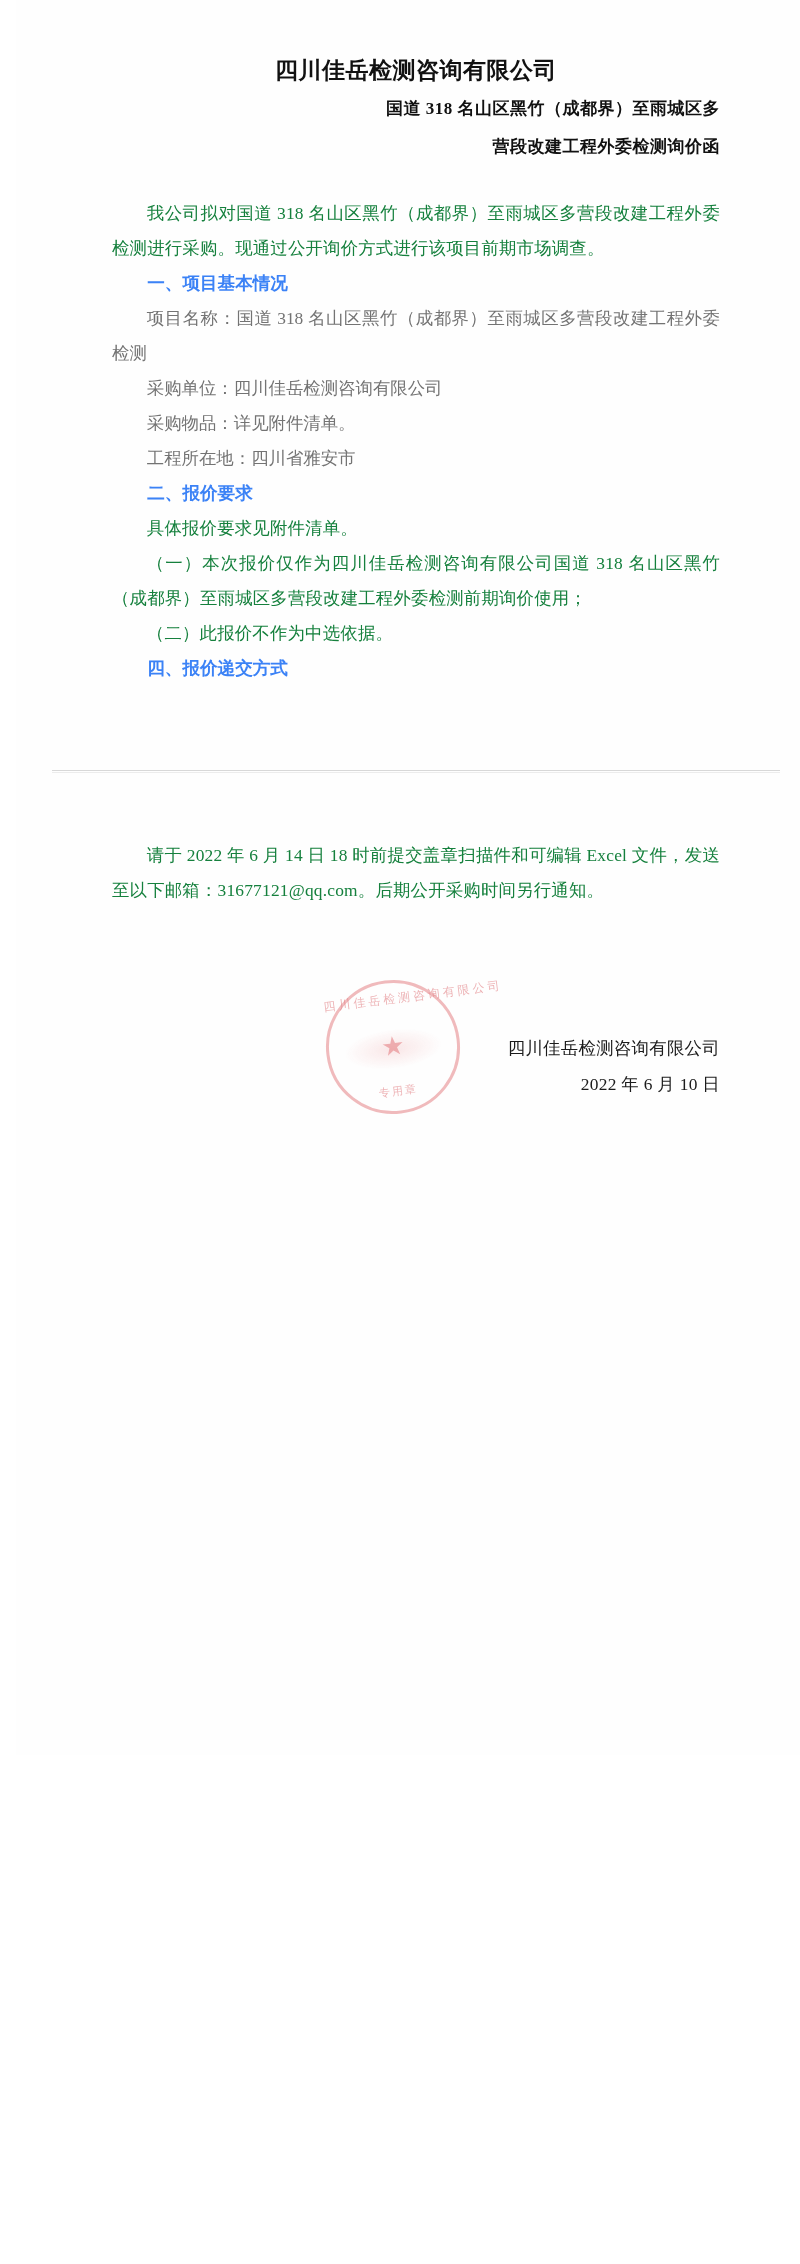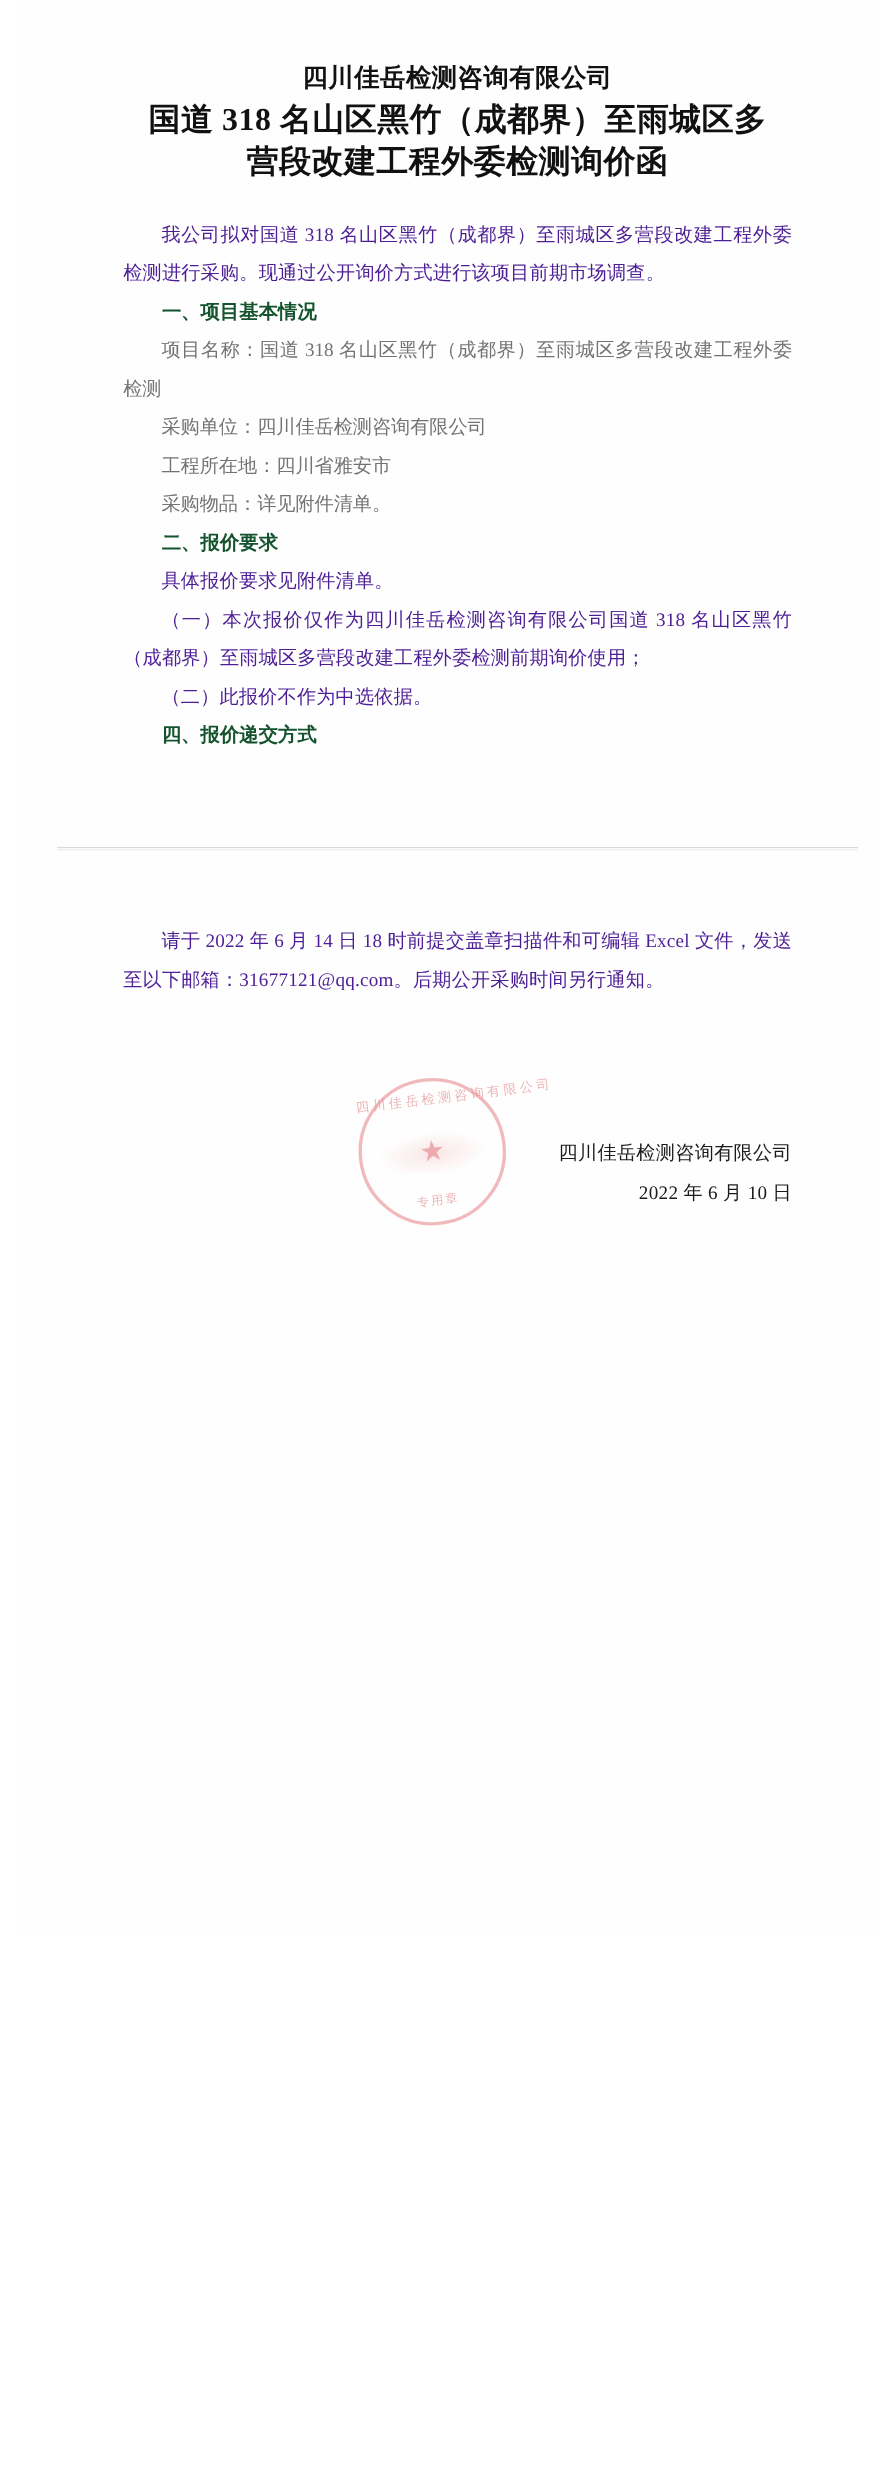--- a/index.html
+++ b/index.html
@@ -35,41 +35,42 @@
     text-align: center;
   }
   .title-line {
     font-weight: bold;
     font-size: 23px;
     line-height: 38px;
     letter-spacing: 0.5px;
     color: #111;
   }
   .title-line.sub {
-    font-size: 29px;
+    font-size: 17px;
+    text-align: right;
   }
 
   
   .para {
     font-size: 17.4px;
     line-height: 35px;
     text-align: justify;
     text-justify: inter-ideograph;
     letter-spacing: 0.2px;
-    color: #4c1d95;
+    color: #15803d;
   }
   .para.indent {
     text-indent: 2em;
   }
   .heading {
     font-size: 17.6px;
     font-weight: bold;
     line-height: 35px;
     text-indent: 2em;
-    color: #14532d;
+    color: #3b82f6;
   }
   .spacer-top-main { height: 30px; }
 
   .label-line {
     font-size: 17.4px;
     line-height: 35px;
     text-indent: 2em;
     text-align: justify;
     text-justify: inter-ideograph;
     color: #737373;
@@ -192,25 +193,25 @@
 
     <div class="label-line">
       <span>项目名称：</span><span>国道 318 名山区黑竹（成都界）至雨城区多营段改建工程外委检测</span>
     </div>
 
     <div class="label-line">
       <span>采购单位：</span><span>四川佳岳检测咨询有限公司</span>
     </div>
 
     <div class="label-line">
+      <span>采购物品：</span><span>详见附件清单。</span>
+    </div>
+
+    <div class="label-line">
       <span>工程所在地：</span><span>四川省雅安市</span>
-    </div>
-
-    <div class="label-line">
-      <span>采购物品：</span><span>详见附件清单。</span>
     </div>
 
     <div class="heading">二、报价要求</div>
     <div class="para indent">具体报价要求见附件清单。</div>
 
     <div class="para indent">（一）本次报价仅作为四川佳岳检测咨询有限公司国道 318 名山区黑竹（成都界）至雨城区多营段改建工程外委检测前期询价使用；</div>
     <div class="para indent">（二）此报价不作为中选依据。</div>
 
     <div class="heading">四、报价递交方式</div>
 

